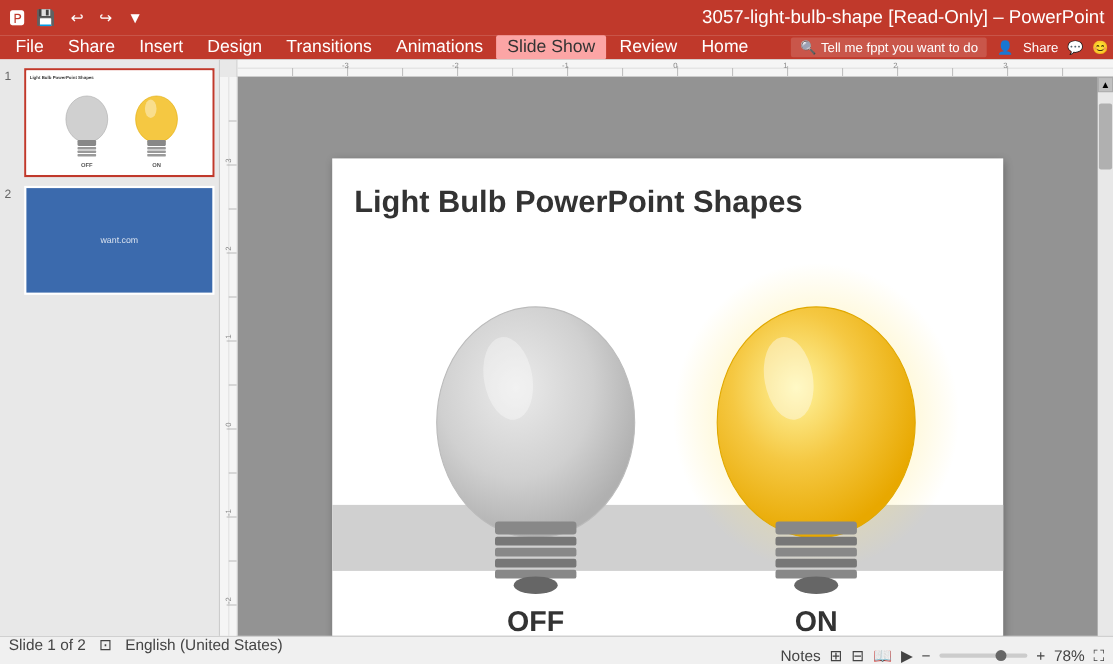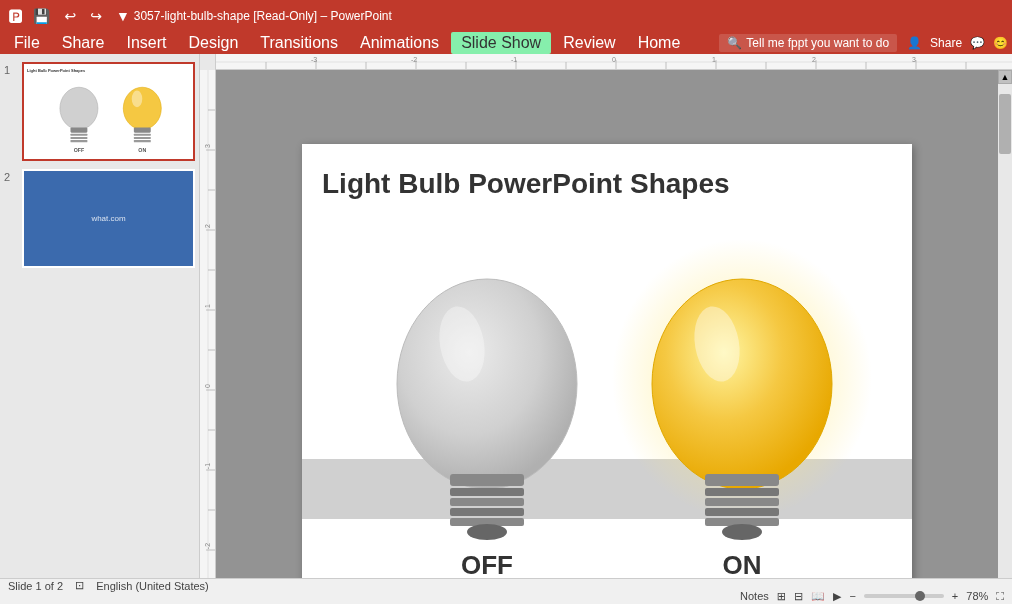--- a/index.html
+++ b/index.html
@@ -9,21 +9,21 @@
     #titlebar {
       height: 32px;
       background: #c0392b;
       display: flex;
       align-items: center;
       justify-content: space-between;
       color: white;
       padding: 0 8px;
     }
     #titlebar-left { display: flex; align-items: center; gap: 6px; }
-    #titlebar-center { flex: 1; text-align: left; font-size: 12px; }
+    #titlebar-center { flex: 1; text-align: right; font-size: 17px; }
     #titlebar-right { display: flex; align-items: center; gap: 12px; font-size: 12px; }
     .title-icon { font-size: 16px; cursor: pointer; }
     .win-btn { font-size: 14px; cursor: pointer; padding: 2px 6px; }
 
     
     .qa-btn { font-size: 14px; cursor: pointer; padding: 2px 4px; border-radius: 2px; }
 
     
     #ribbon {
       height: 22px;
@@ -36,21 +36,21 @@
     .ribbon-tab {
       color: white;
       font-size: 16px;
       padding: 2px 10px;
       cursor: pointer;
       border-radius: 2px;
       height: 22px;
       display: flex;
       align-items: center;
     }
-    .ribbon-tab.active { background: #86efac; color: #333; }
+    .ribbon-tab.active { background: #fca5a5; color: #333; }
     .ribbon-search {
       margin-left: auto;
       display: flex;
       align-items: center;
       background: rgba(255,255,255,0.15);
       border-radius: 2px;
       padding: 1px 8px;
       color: white;
       font-size: 12px;
       gap: 4px;
@@ -173,21 +173,21 @@
     }
 
     
     #statusbar {
       height: 14px;
       background: #f0f0f0;
       border-top: 1px solid #ccc;
       display: flex;
       align-items: center;
       padding: 0 8px;
-      font-size: 11px;
+      font-size: 14px;
       color: #444;
       gap: 12px;
     }
     #statusbar-right {
       margin-left: auto;
       display: flex;
       align-items: center;
       gap: 8px;
       margin-top: 21px;
     }
@@ -315,21 +315,21 @@
           </div>
         </div>
       </div>
     </div>
 
     <div class="slide-thumb">
       <span class="slide-num">2</span>
       <div class="slide-thumbnail">
         <div class="thumb2">
           <div class="thumb2-inner">
-            <span style="font-size:8px; color:white; opacity:0.8;">what.com</span>
+            <span style="font-size:8px; color:white; opacity:0.8;">want.com</span>
           </div>
         </div>
       </div>
     </div>
   </div>
 
   <div id="editor-area">
 
     <div id="ruler-top-bar">
       <div id="ruler-corner"></div>

